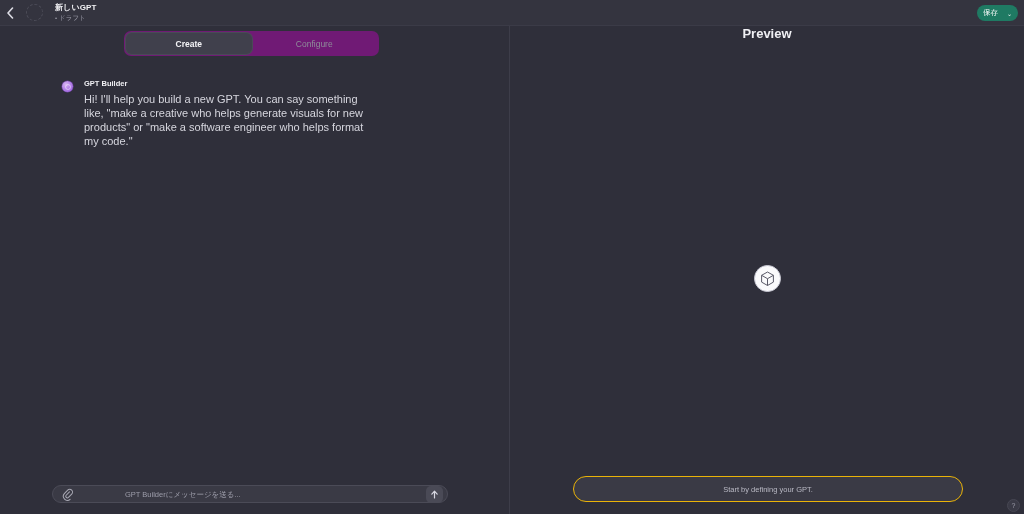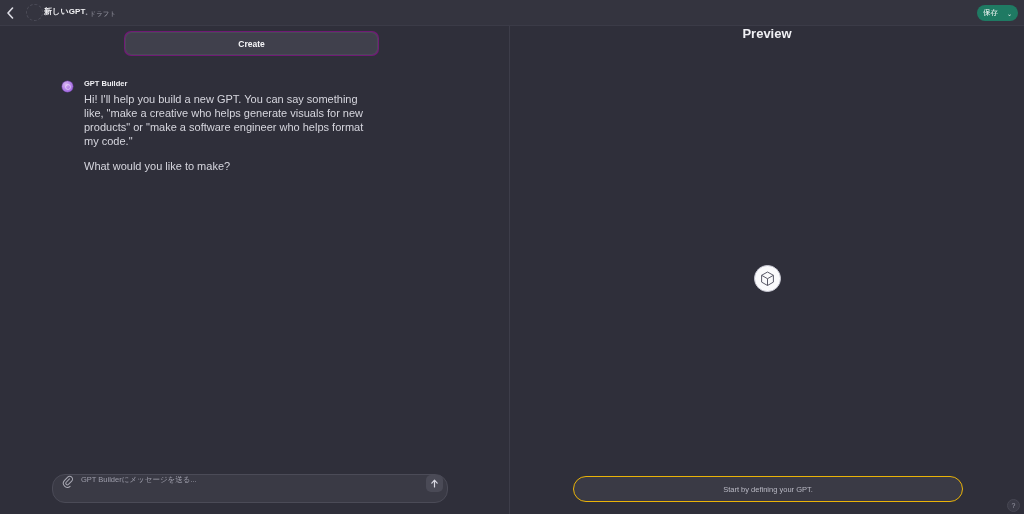--- a/index.html
+++ b/index.html
@@ -34,22 +34,23 @@
   }
   .back-btn svg { display: block; }
   .avatar-placeholder {
     width: 17px; height: 17px;
     border: 1px dashed #4d4d59;
     border-radius: 50%;
     margin-left: 8px;
     flex: 0 0 auto;
   }
   .title-block {
-    margin-left: 1px;
-    display: flex;
+    margin-left: 12px;
+    display: flex;
+    flex-direction: column;
     justify-content: center;
     line-height: 1;
   }
   .gpt-title {
     font-size: 8px;
     font-weight: bold;
     color: #f2f2f5;
     letter-spacing: 0.1px;
   }
   .gpt-subtitle {
@@ -172,27 +173,28 @@
     max-width: 292px;
   }
   .msg-p + .msg-p { margin-top: 11px; }
 
   
   .composer {
     position: absolute;
     left: 52px;
     bottom: 11px;
     width: 396px;
-    height: 29px;
+    height: 18px;
     background: #3a3a45;
     border: 1px solid #4b4b57;
     border-radius: 13px;
     display: flex;
-    align-items: flex-start;
+    align-items: center;
     padding: 0 4px 0 9px;
+    gap: 44px;
   }
   .clip-icon { width: 11px; height: 13px; flex: 0 0 auto; opacity: .8; }
   .composer-input {
     flex: 1 1 auto;
     background: transparent;
     border: none;
     outline: none;
     color: #ececf1;
     font-size: 7.5px;
     font-family: "Liberation Sans", sans-serif;
@@ -295,28 +297,30 @@
 </button>
 
 <div class="split">
 
   <div class="pane-left">
 
     <div class="tabs">
       <div class="tab active">
         <span>Create</span>
       </div>
+      <div class="tab">
+        <span>Configure</span>
+      </div>
     </div>
 
     <div class="msg">
       <div class="bot-avatar"></div>
       <div class="msg-body">
         <div class="msg-author">GPT Builder</div>
         <div class="msg-p">Hi! I'll help you build a new GPT. You can say something like, "make a creative who helps generate visuals for new products" or "make a software engineer who helps format my code."</div>
-        <div class="msg-p">What would you like to make?</div>
       </div>
     </div>
 
     <div class="composer">
       <svg class="clip-icon" viewBox="0 0 11 14">
         <path d="M7.6 4.2 L4.1 7.8 a1.7 1.7 0 0 0 2.4 2.4 L10 6.6 a3 3 0 0 0 -4.3 -4.3 L2.1 6 a4.4 4.4 0 0 0 6.2 6.2" fill="none" stroke="#c4c4cf" stroke-width="1.1" stroke-linecap="round" stroke-linejoin="round"></path>
       </svg>
       <input class="composer-input" type="text" placeholder="GPT Builderにメッセージを送る..." style="">
       <button class="send-btn">
         <svg width="9" height="9" viewBox="0 0 9 9">

